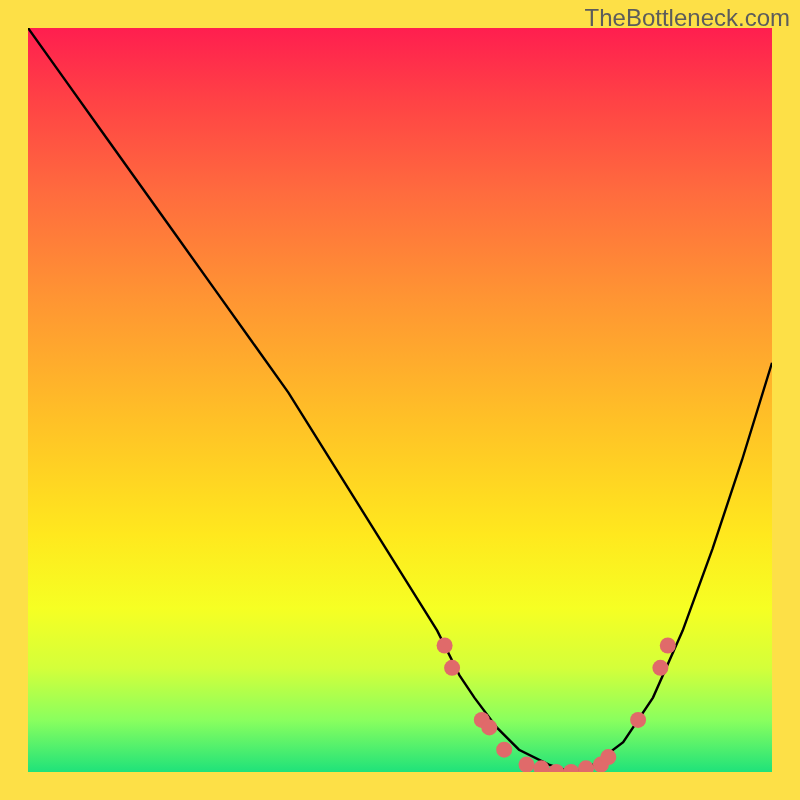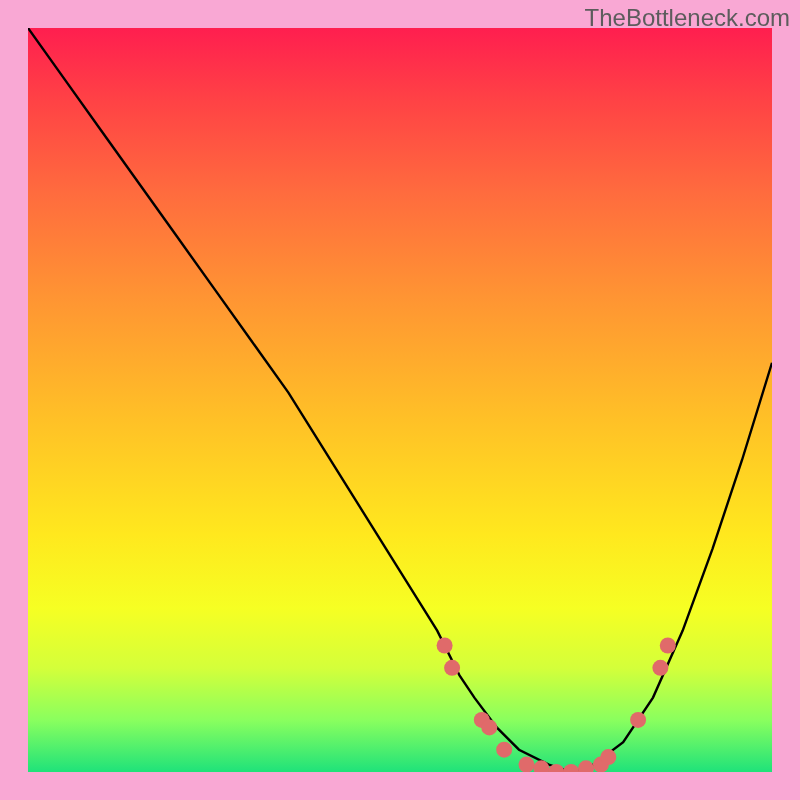--- a/index.html
+++ b/index.html
@@ -1,21 +1,21 @@
 <!DOCTYPE html>
 <html><head>
 <meta charset="utf-8">
 <style>
   * { margin: 0; padding: 0; box-sizing: border-box; }
   html, body { width: 800px; height: 800px; background: #000; overflow: hidden; }
   .frame {
     position: relative;
     width: 800px;
     height: 800px;
-    background: #f9a8d4;
+    background: #fde047;
     text-decoration: underline;
   }
   .watermark {
     position: absolute;
     top: 4px;
     right: 10px;
     font-family: Arial, Helvetica, sans-serif;
     font-size: 24px;
     color: #5c5c5c;
     z-index: 10;

